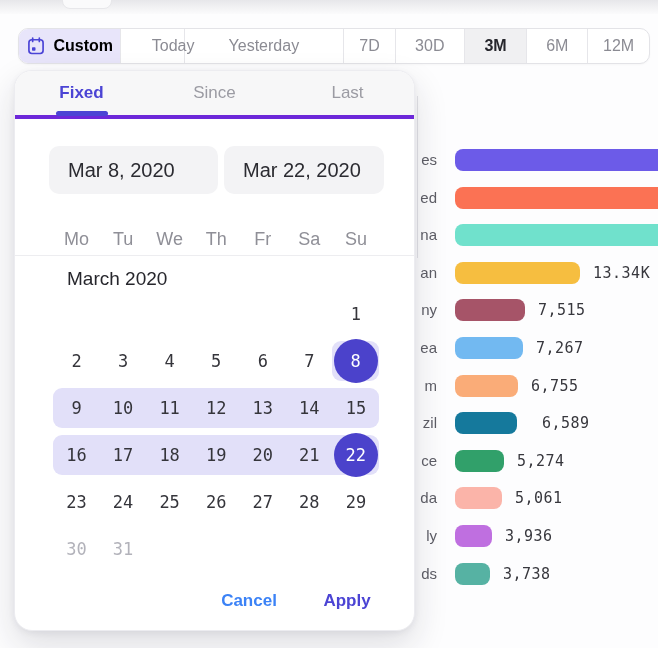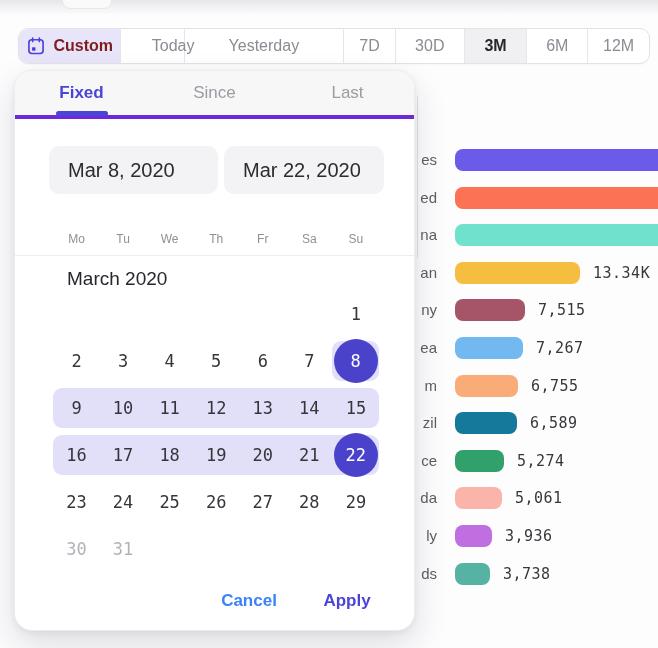--- a/index.html
+++ b/index.html
@@ -11,21 +11,21 @@
             background:linear-gradient(#e7e7ea,#fbfbfc);}
   .top-tab{position:absolute;left:62px;top:-2px;width:50px;height:11px;background:#fafafb;
            border:1px solid #e7e7ea;border-radius:0 0 8px 8px;}
   
   .toolbar{position:absolute;left:18px;top:28px;width:632px;height:36px;background:#fff;
            border:1px solid #e3e3e7;border-radius:10px;display:flex;align-items:stretch;
            box-shadow:0 1px 2px rgba(0,0,0,.03);}
   .seg{display:flex;align-items:center;justify-content:center;gap:8px;font-size:16px;
        font-weight:500;color:#8b8b93;border-right:1px solid #e6e6ea;cursor:pointer;}
   .seg:last-child{border-right:none;}
-  .seg.custom{background:#e8e5fa;color:#7f1d1d;font-weight:600;border-radius:9px 0 0 9px;}
+  .seg.custom{background:#e8e5fa;color:#000000;font-weight:600;border-radius:9px 0 0 9px;}
   .seg.selected{background:#f0f0f2;color:#26262c;font-weight:700;}
   .seg .cal-svg{display:block;}
   
   .dd-sliver{position:absolute;left:417px;top:96px;width:1px;height:162px;background:#e4e4e8;}
   .dd-check{position:absolute;left:401px;top:106px;font-size:15px;font-weight:700;color:#1f1f25;}
   
   .chart-row-label{position:absolute;left:300px;width:137px;height:22px;line-height:22px;
                    text-align:right;font-size:15px;color:#5e5e66;}
   .chart-bar{position:absolute;left:455px;height:22px;border-radius:8px;}
   .chart-val{position:absolute;height:22px;line-height:23px;font-size:15px;color:#37373d;
@@ -37,21 +37,21 @@
   .tabbar{position:absolute;left:0;top:0;width:100%;height:48px;background:#f7f7f8;
           border-bottom:4px solid #6d28d9;border-radius:17px 17px 0 0;display:flex;}
   .tab{flex:1;display:flex;align-items:center;justify-content:center;font-size:17px;
        color:#9b9ba3;font-weight:500;position:relative;cursor:pointer;}
   .tab.active{color:#4b44d4;font-weight:600;}
   .tab .underline{position:absolute;bottom:-1px;left:50%;margin-left:-26px;width:52px;height:5px;
                   border-radius:3px;background:#4b44d4;}
   .date-input{position:absolute;top:75px;height:48px;background:#f3f3f5;border-radius:10px;
               font-size:20px;color:#2b2b31;line-height:48px;padding-left:19px;cursor:text;}
   .weekday{position:absolute;top:158px;height:20px;line-height:20px;width:47px;text-align:center;
-           font-size:12px;color:#8f8f97;}
+           font-size:18px;color:#8f8f97;}
   .wk-divider{position:absolute;left:0;top:184px;width:100%;height:1px;background:#ededf0;}
   .month-label{position:absolute;left:52px;top:197px;font-size:19px;font-weight:500;color:#26262c;}
   .range-rect{position:absolute;background:#e2e0f9;border-radius:9px;height:40px;}
   .day{position:absolute;width:47px;height:46px;line-height:46px;text-align:center;font-size:17px;
        color:#35353b;font-family:"DejaVu Sans Mono",monospace;cursor:pointer;}
   .day.muted{color:#b2b2ba;}
   .day-circle{position:absolute;width:44px;height:44px;border-radius:50%;background:#4b42cb;
               color:#fff;line-height:44px;text-align:center;font-size:17px;
               font-family:"DejaVu Sans Mono",monospace;cursor:pointer;}
   .btn{position:absolute;top:517px;height:26px;line-height:26px;text-align:center;font-size:17px;
@@ -116,21 +116,21 @@
       <div class="chart-bar" style="top: 299px; width: 70px; background: rgb(166, 84, 104);"></div>
       <div class="chart-val" style="top: 299px; left: 538px;">7,515</div>
       <div class="chart-row-label" style="top: 337px;">ea</div>
       <div class="chart-bar" style="top: 337px; width: 68px; background: rgb(114, 185, 241);"></div>
       <div class="chart-val" style="top: 337px; left: 536px;">7,267</div>
       <div class="chart-row-label" style="top: 375px;">m</div>
       <div class="chart-bar" style="top: 375px; width: 63px; background: rgb(250, 172, 120);"></div>
       <div class="chart-val" style="top: 375px; left: 531px;">6,755</div>
       <div class="chart-row-label" style="top: 412px;">zil</div>
       <div class="chart-bar" style="top: 412px; width: 62px; background: rgb(21, 121, 156);"></div>
-      <div class="chart-val" style="top: 412px; left: 530px;">6,589</div>
+      <div class="chart-val" style="top: 412px; left: 542px;">6,589</div>
       <div class="chart-row-label" style="top: 450px;">ce</div>
       <div class="chart-bar" style="top: 450px; width: 49px; background: rgb(49, 160, 106);"></div>
       <div class="chart-val" style="top: 450px; left: 517px;">5,274</div>
       <div class="chart-row-label" style="top: 487px;">da</div>
       <div class="chart-bar" style="top: 487px; width: 47px; background: rgb(251, 180, 169);"></div>
       <div class="chart-val" style="top: 487px; left: 515px;">5,061</div>
       <div class="chart-row-label" style="top: 525px;">ly</div>
       <div class="chart-bar" style="top: 525px; width: 37px; background: rgb(191, 111, 224);"></div>
       <div class="chart-val" style="top: 525px; left: 505px;">3,936</div>
       <div class="chart-row-label" style="top: 563px;">ds</div>

